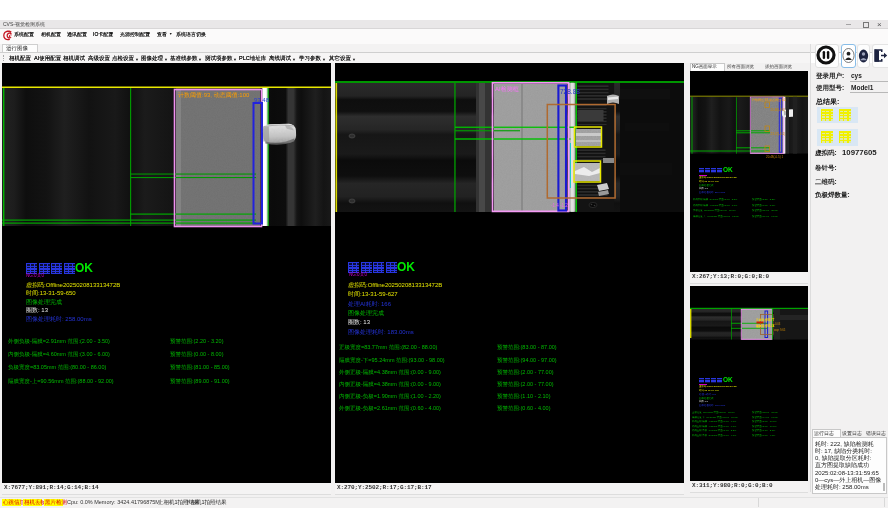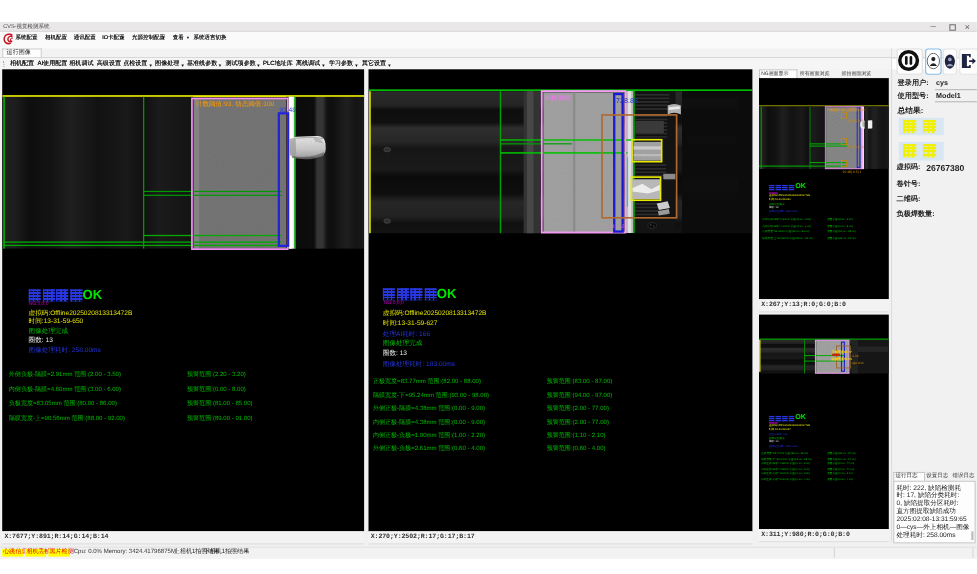--- a/index.html
+++ b/index.html
@@ -468,21 +468,21 @@
 <div class="abs" style="left:817px;top:106.5px;width:40.5px;height:16.5px;background:#d9e7f4;">
  <div class="abs" style="left:3.5px;top:2px;width:12px;height:12px;background:repeating-linear-gradient(180deg,#f0f000 0 1.7px,rgba(240,240,0,0.3) 1.7px 2.9px),repeating-linear-gradient(90deg,#f0f000 0 1.3px,transparent 1.3px 4.2px);"></div>
  <div class="abs" style="left:22px;top:2px;width:12px;height:12px;background:repeating-linear-gradient(180deg,#f0f000 0 1.7px,rgba(240,240,0,0.3) 1.7px 2.9px),repeating-linear-gradient(90deg,#f0f000 0 1.3px,transparent 1.3px 4.2px);"></div>
 </div>
 <div class="abs" style="left:817px;top:129px;width:40.5px;height:16.5px;background:#d9e7f4;">
  <div class="abs" style="left:3.5px;top:2px;width:12px;height:12px;background:repeating-linear-gradient(180deg,#f0f000 0 1.7px,rgba(240,240,0,0.3) 1.7px 2.9px),repeating-linear-gradient(90deg,#f0f000 0 1.3px,transparent 1.3px 4.2px);"></div>
  <div class="abs" style="left:22px;top:2px;width:12px;height:12px;background:repeating-linear-gradient(180deg,#f0f000 0 1.7px,rgba(240,240,0,0.3) 1.7px 2.9px),repeating-linear-gradient(90deg,#f0f000 0 1.3px,transparent 1.3px 4.2px);"></div>
 </div>
 
 <div class="t" style="left:815px;top:149.5px;font-size:6.5px;color:#222;font-weight:bold;">虚拟码:</div>
-<div class="t" style="left:842px;top:148.5px;font-size:7.8px;color:#222;font-weight:bold;">26767380</div>
+<div class="t" style="left:842px;top:148.5px;font-size:7.8px;color:#222;font-weight:bold;">10977605</div>
 <div class="t" style="left:815px;top:164.5px;font-size:6.5px;color:#222;font-weight:bold;">卷针号:</div>
 <div class="t" style="left:815px;top:179px;font-size:6.5px;color:#222;font-weight:bold;">二维码:</div>
 <div class="t" style="left:815px;top:192px;font-size:6.5px;color:#222;font-weight:bold;">负极焊数量:</div>
 
 <div class="abs" style="left:812px;top:429px;width:27px;height:8px;background:#fdfdfd;border:1px solid #c8c8c8;border-bottom:none;"></div>
 <div class="t" style="left:814px;top:430.5px;font-size:5px;color:#222;">运行日志</div>
 <div class="t" style="left:842px;top:430.5px;font-size:5px;color:#333;">设置日志</div>
 <div class="t" style="left:866px;top:430.5px;font-size:5px;color:#333;">错误日志</div>
 <div class="abs" style="left:812px;top:437px;width:73px;height:55px;background:#fdfdfd;border:1px solid #c8c8c8;">
  <div class="t" style="left:2px;top:2.5px;font-size:6px;color:#222;">耗时: 222, 缺陷检测耗</div>

